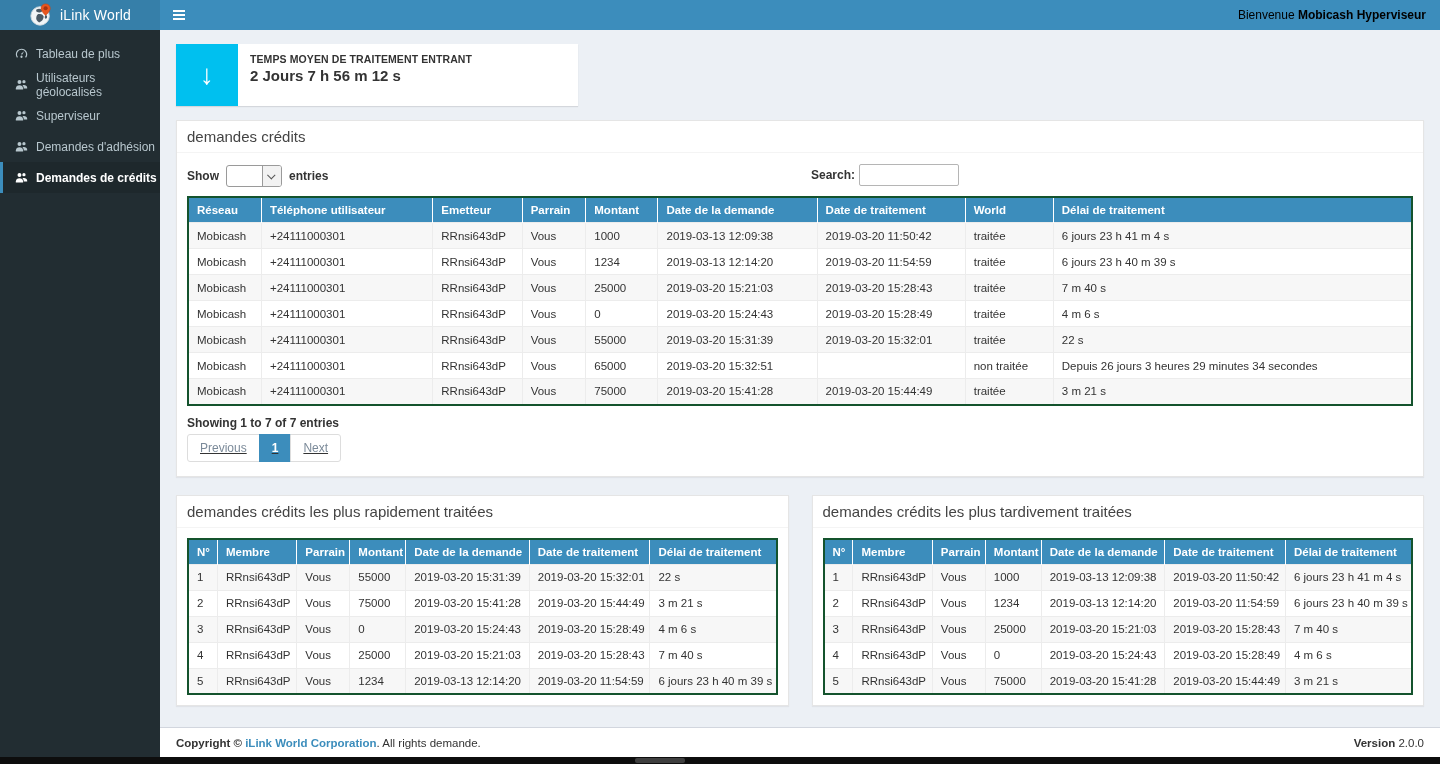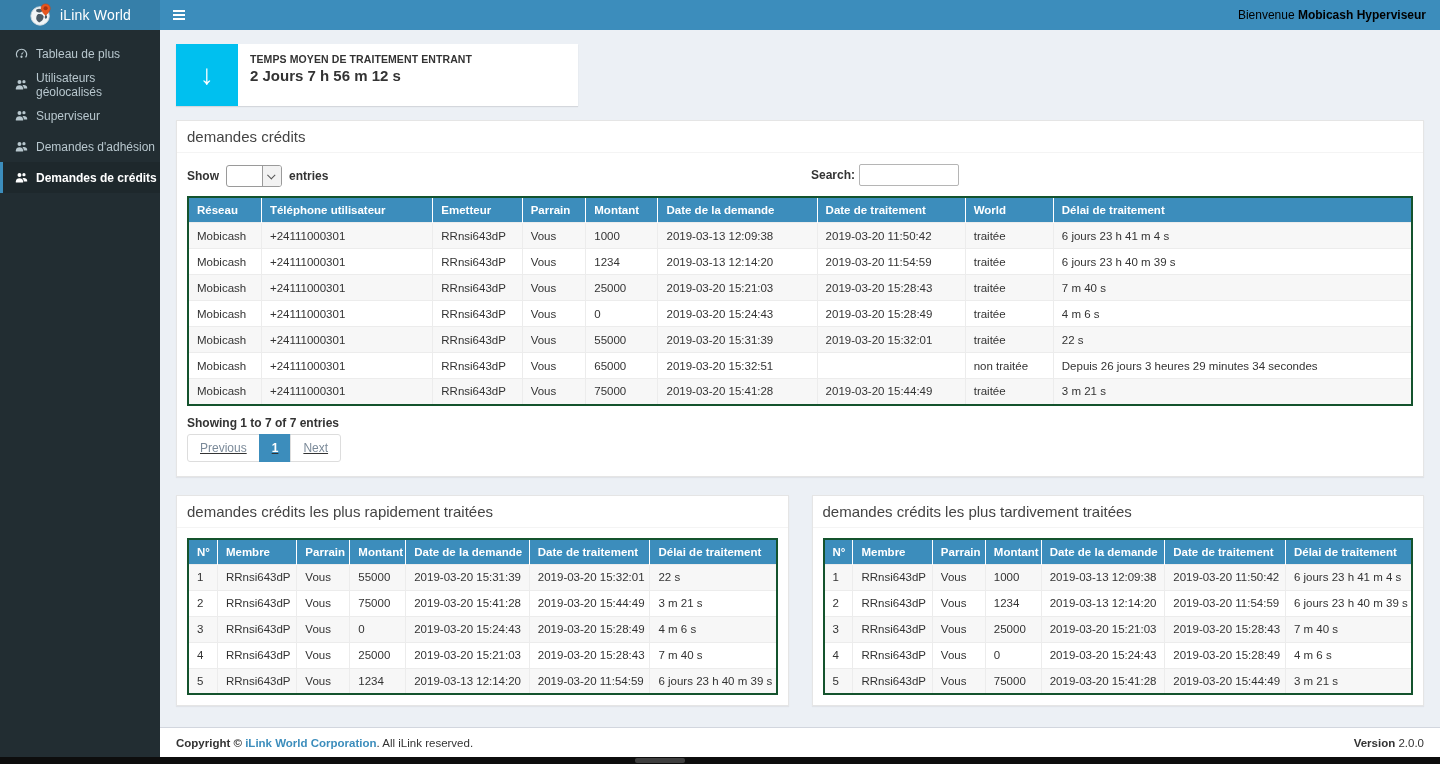--- a/index.html
+++ b/index.html
@@ -451,21 +451,21 @@
                   </tbody>
               </table>
             </div>
           </div>
         </div>
 
       </div>
 
       <div class="footer">
         <div>
-          <b>Copyright © </b><a>iLink World Corporation</a><span>. All iLink reserved.</span>
+          <b>Copyright © </b><a>iLink World Corporation</a><span>. All rights demande.</span>
         </div>
         <div>
           <b>Version</b><span> 2.0.0</span>
         </div>
       </div>
     </div>
   </div>
 
   <div class="hscroll">
     <div class="thumb"></div>

